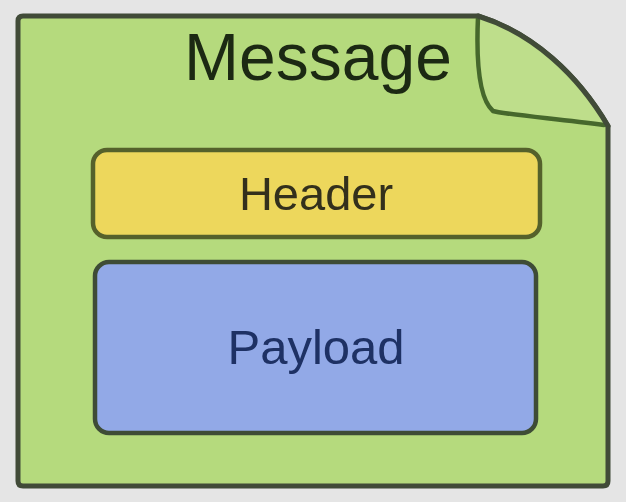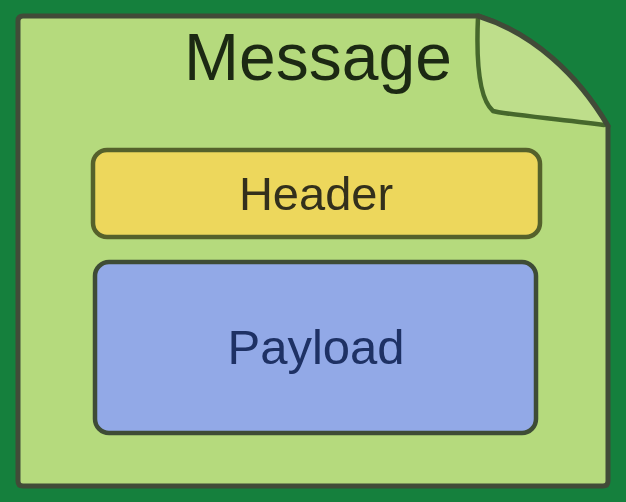--- a/index.html
+++ b/index.html
@@ -5,21 +5,21 @@
   html, body {
     margin: 0;
     padding: 0;
     background: #ffffff;
     font-family: "Liberation Sans", sans-serif;
   }
   .canvas {
     position: relative;
     width: 626px;
     height: 502px;
-    background: #15803d;
+    background: #e5e5e5;
     overflow: hidden;
   }
   svg { display: block; }
   .note-outline {
     stroke: #414b38;
     stroke-width: 5;
     stroke-linejoin: round;
   }
   .fold-line {
     fill: none;

